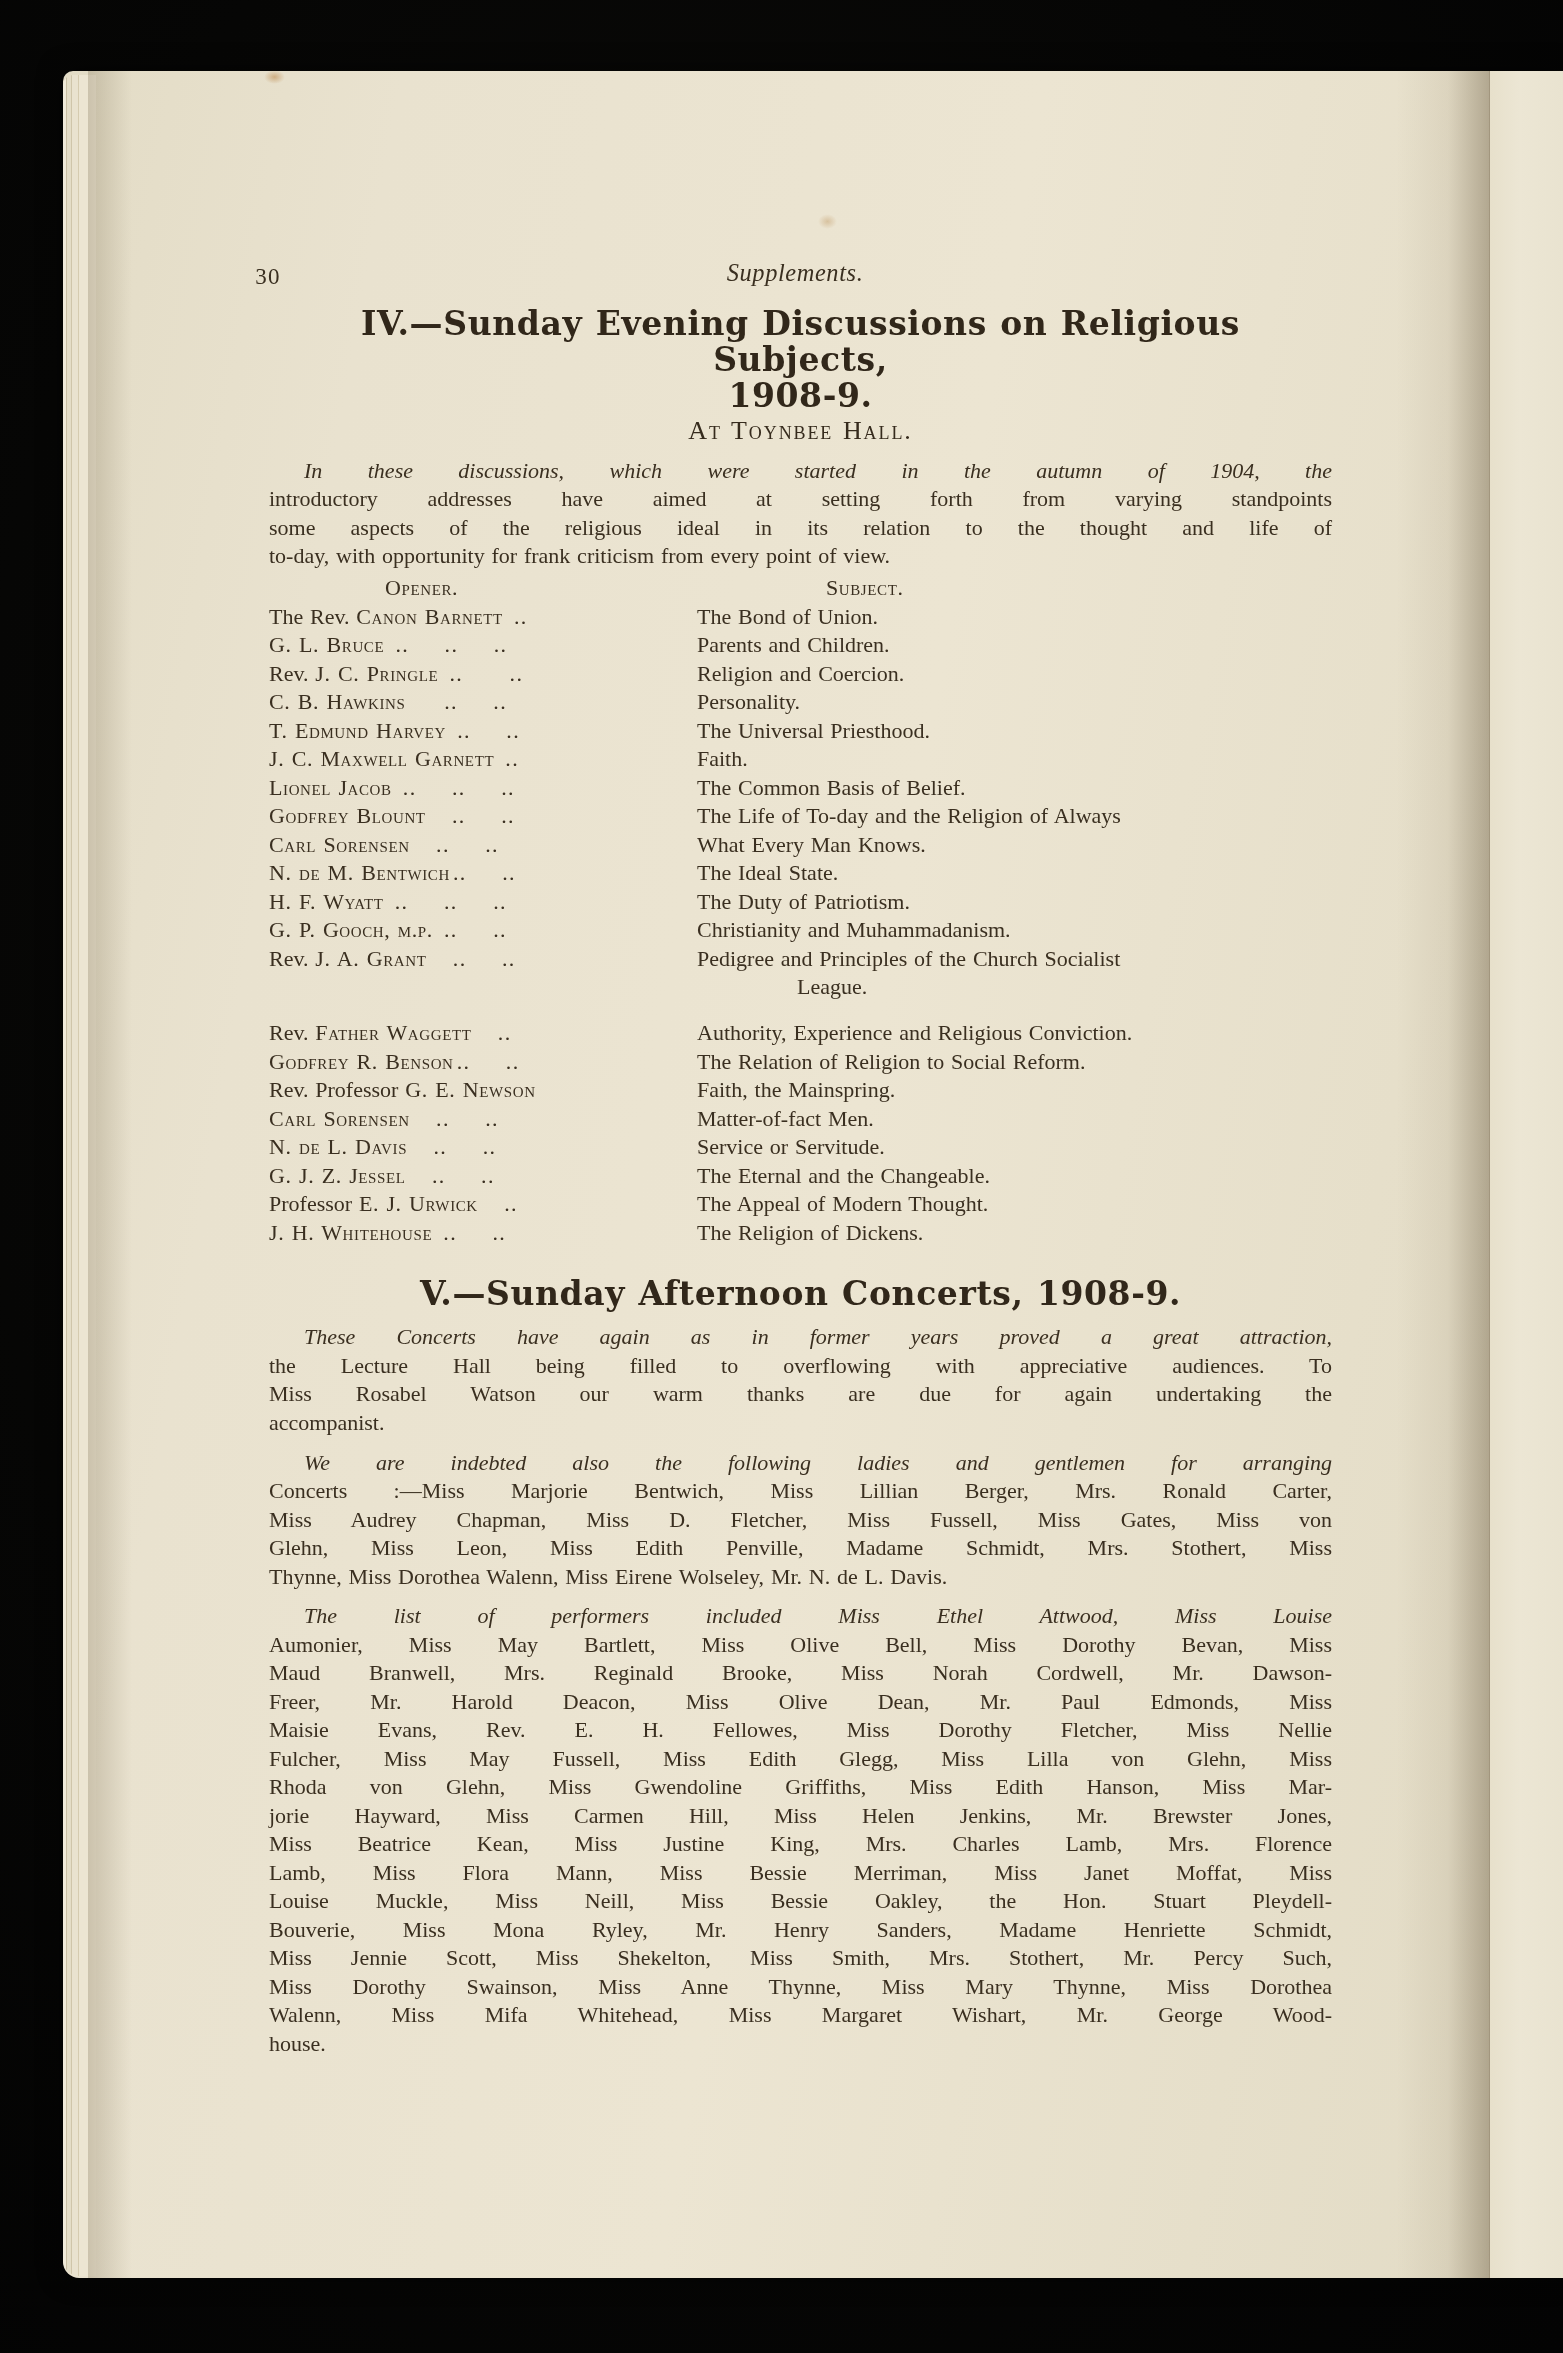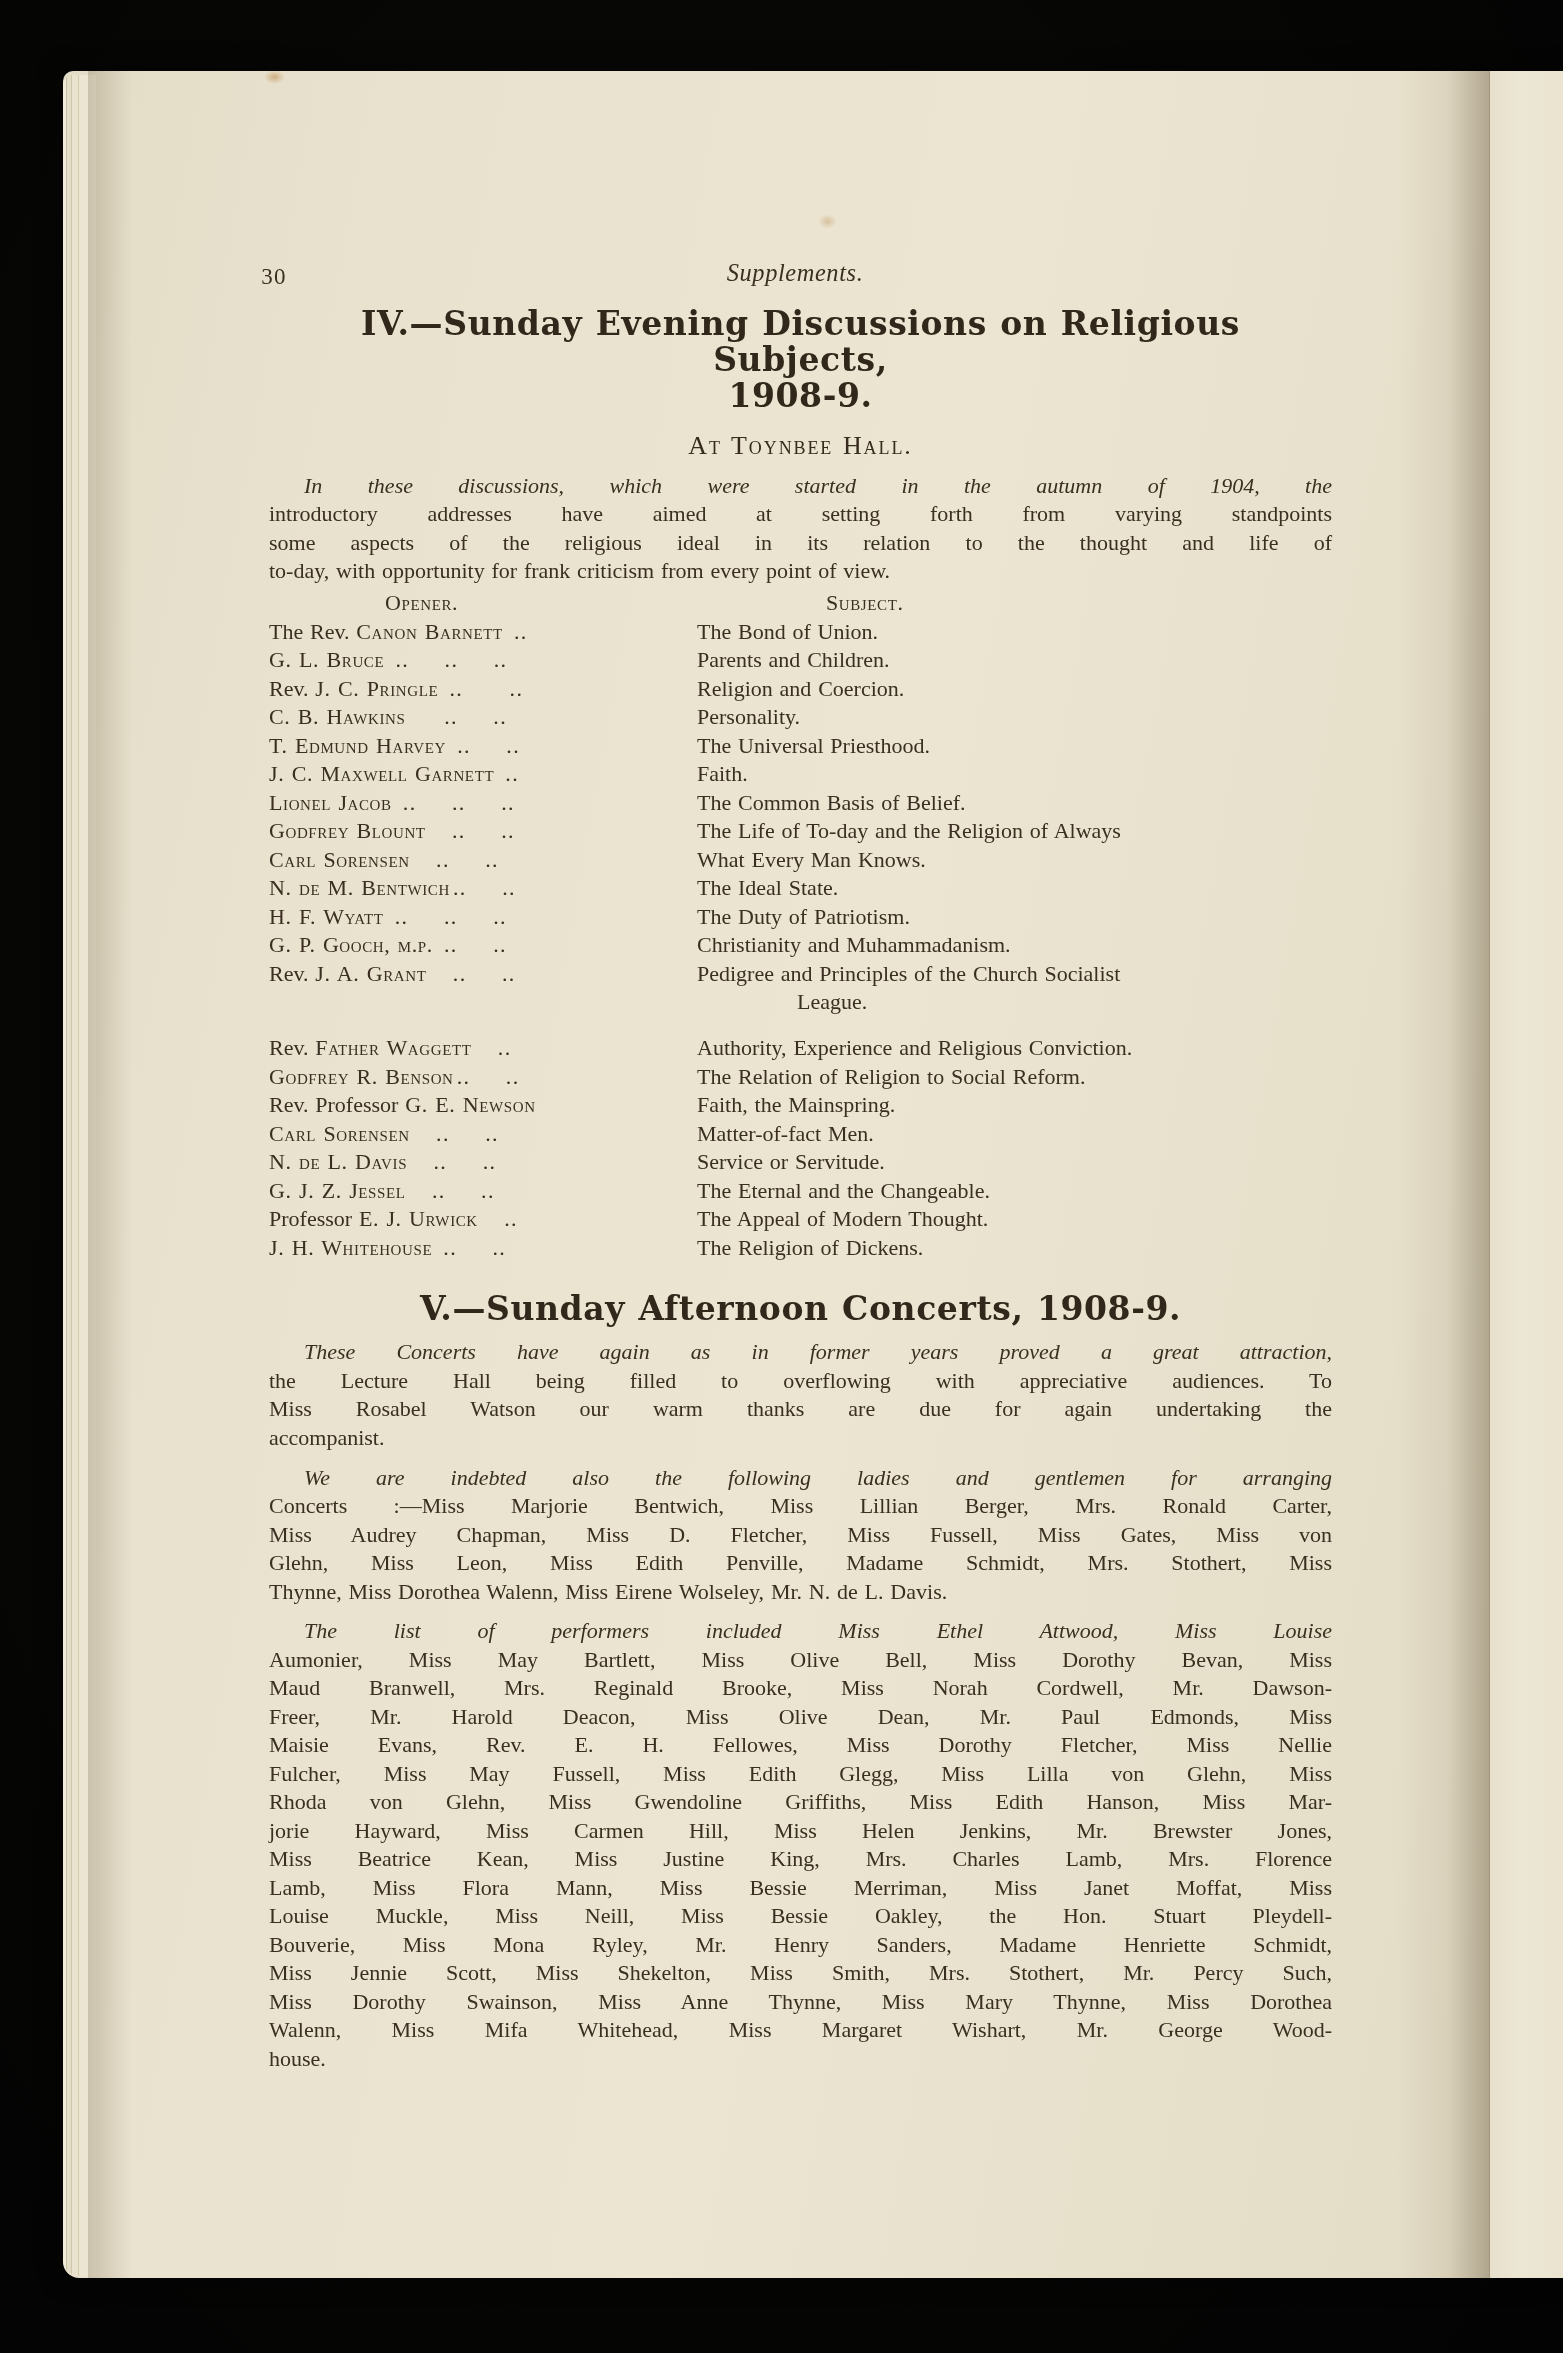--- a/index.html
+++ b/index.html
@@ -47,32 +47,32 @@
     background:radial-gradient(ellipse,rgba(176,112,40,0.45),rgba(176,112,40,0) 70%);}
   .stain2{position:absolute;left:755px;top:143px;width:19px;height:15px;border-radius:50%;
     background:radial-gradient(ellipse,rgba(170,115,45,0.30),rgba(170,115,45,0) 70%);}
   
   .content{
     position:absolute;left:206px;top:188px;width:1063px;
     color:#3a2f20;
     font-size:22px;line-height:28.5px;word-spacing:1.3px;
   }
   .running-head{position:relative;height:33px;}
-  .pagenum{position:absolute;left:-13.8px;top:3.8px;font-size:23px;letter-spacing:1.3px;margin-left:6px;}
+  .pagenum{position:absolute;left:-13.8px;top:3.8px;font-size:23px;letter-spacing:1.3px;}
   .journal{position:absolute;left:50%;transform:translateX(-54%);top:0;
     font-style:italic;font-size:24.4px;letter-spacing:0.6px;}
   h1.sect{
     margin:13.8px 0 0 0;text-align:center;
     font-family:"DejaVu Serif","Liberation Serif",serif;
     font-weight:700;font-size:33px;line-height:36px;letter-spacing:0.6px;
     color:#31271a;
   }
   h1.sect5{margin-top:29px;}
   h2.subtitle{
-    margin:18px 0 0 0;text-align:center;font-weight:400;
+    margin:3px 0 0 0;text-align:center;font-weight:400;
     font-variant:small-caps;font-size:26px;letter-spacing:1.9px;color:#362b1d;
   }
   .para{margin-top:11.3px;}
   .tline{text-align:justify;text-align-last:justify;}
   .tline:last-child{text-align-last:left;}
   .para .tline:first-child{text-indent:35px;font-style:italic;}
   .tbl-header{position:relative;margin-top:3px;height:29px;}
   .smallcaps{font-variant:small-caps;letter-spacing:0.6px;}
   .hdr-opener{position:absolute;left:116px;}
   .hdr-subject{position:absolute;left:557px;}

